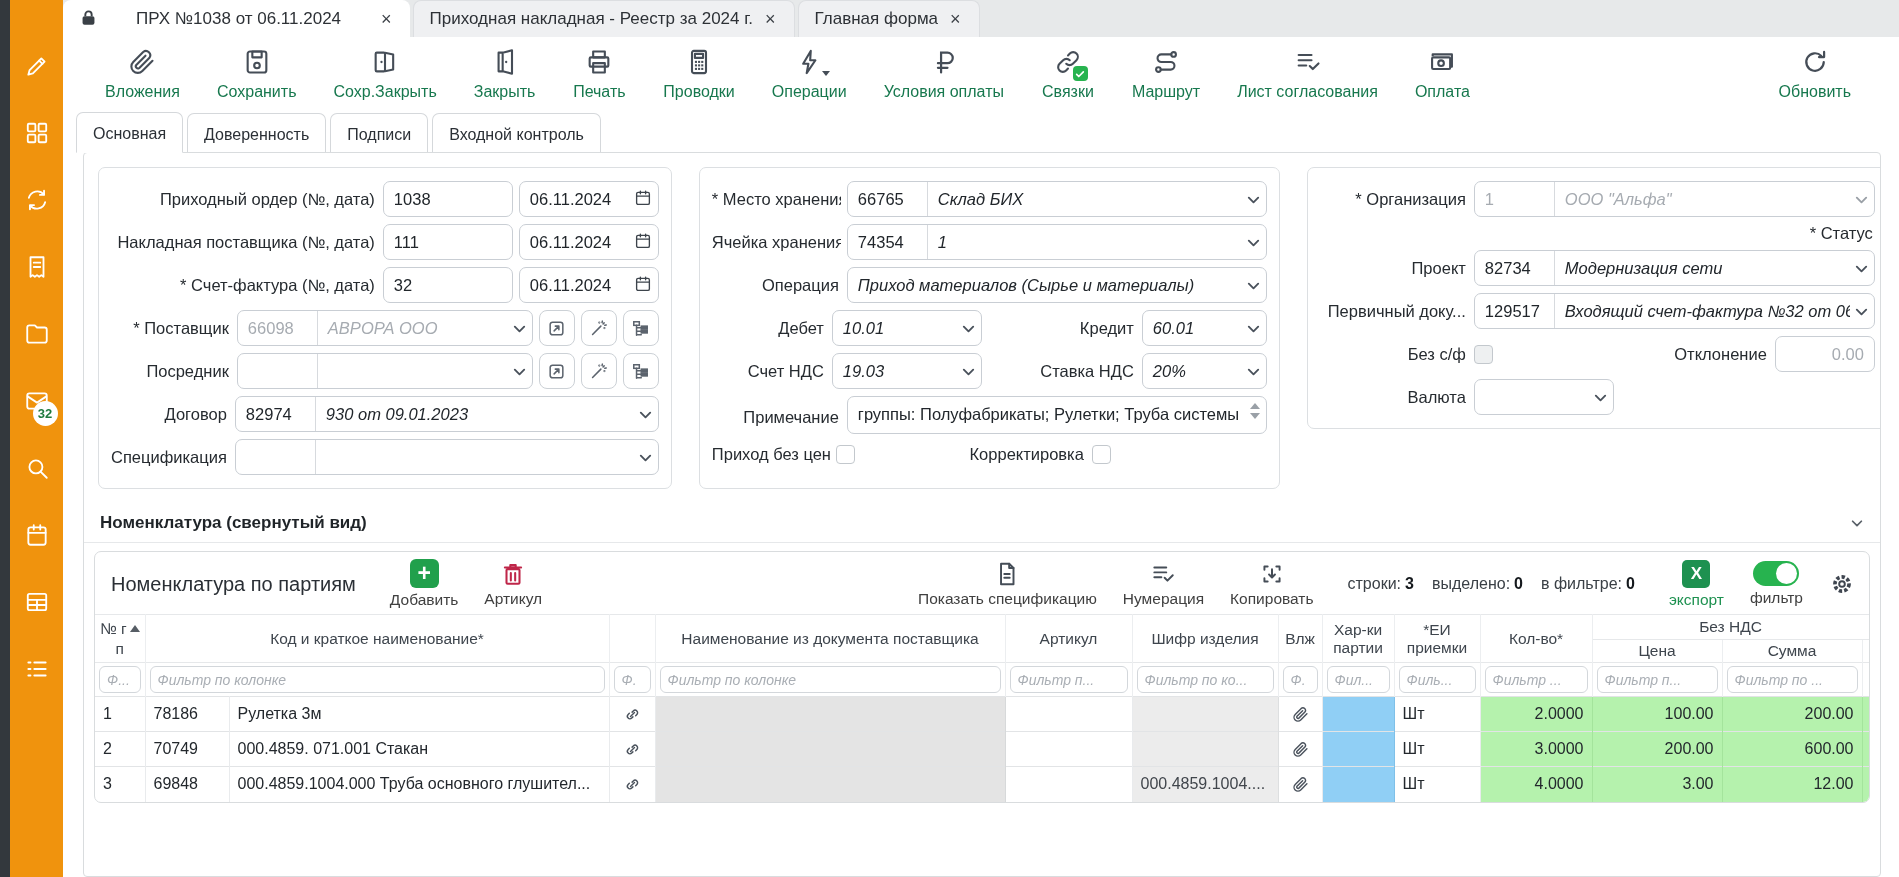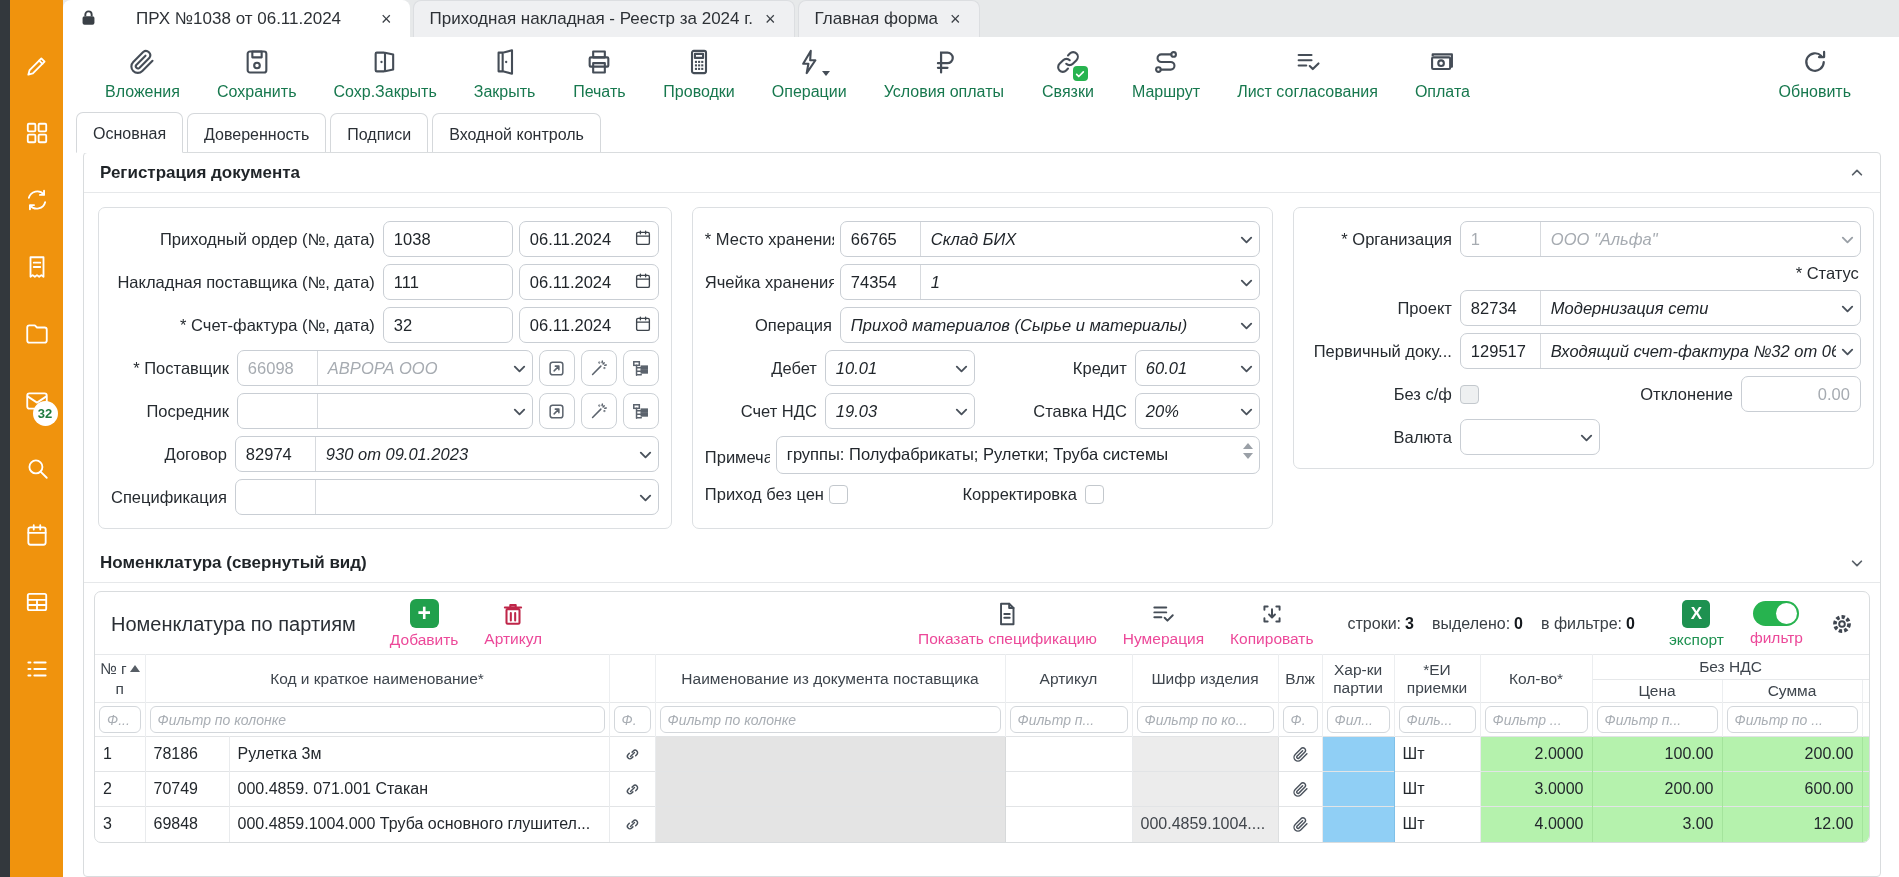--- a/index.html
+++ b/index.html
@@ -41,21 +41,21 @@
             padding:12px 16px 8px; font-size:16px; color:#2b3036; cursor:pointer; }
   .subtab.active { border-bottom:1px solid #fff; margin-bottom:-1px; padding-bottom:9px; }
 
   
   .content { margin:0 18px 0 20px; border:1px solid #d9dcde; border-radius:4px; background:#fff; height:725px; overflow:hidden; }
   .sec-h { display:flex; align-items:center; justify-content:space-between; padding:10px 16px 9px 16px;
            font-weight:bold; font-size:17px; color:#1f2428; border-bottom:1px solid #e6e8ea; }
   .chev { width:14px; height:14px; }
 
   
-  .form-row { display:flex; gap:20px; padding:14px; }
+  .form-row { display:flex; gap:27px; padding:14px; }
   .gbox { border:1px solid #dcdfe2; border-radius:7px; padding:13px 12px 6px; width:581px; }
   .gbox.short { align-self:flex-start; }
   .frow { display:flex; align-items:center; justify-content:flex-end; gap:6px; margin-bottom:7px; }
   .flabel { flex:1; text-align:right; font-size:16.5px; color:#262b30; white-space:nowrap; overflow:hidden; padding-right:2px; }
   .flabel.fixed { flex:0 0 148px; }
   .flabel.mid2 { flex:0 0 148px; }
   input[type=text], .combo, textarea { border:1px solid #c9ced4; border-radius:7px; background:#fff; font-size:16.5px;
       color:#21262b; font-family:"Liberation Sans", sans-serif; }
   input[type=text] { height:36px; padding:0 10px; }
   input[disabled] { color:#a6abb1; background:#fff; }
@@ -65,36 +65,36 @@
   .date-wrap .cal { position:absolute; right:7px; top:8px; }
   .combo { height:36px; display:flex; align-items:center; overflow:hidden; cursor:pointer; }
   .combo .code { width:80px; flex:0 0 80px; padding:0 10px; border-right:1px solid #d7dade; align-self:stretch; display:flex; align-items:center; }
   .combo .name { flex:1; padding:0 10px; white-space:nowrap; overflow:hidden;font-style:italic; }
   .combo .arr { flex:0 0 24px; display:flex; justify-content:center; }
   .combo.dim .code, .combo.dim .name { color:#a6abb1; }
   .c296 { width:296px; } .c424 { width:424px; } .c420 { width:420px; } .c150 { width:150px; } .c125 { width:125px; }
   .c406 { width:406px; } .c140 { width:140px; }
   .sq-btn { width:36px; height:36px; border:1px solid #ccd1d6; border-radius:8px; background:#fff;
             display:flex; align-items:center; justify-content:center; cursor:pointer; }
-  .note-wrap { position:relative; width:484px; }
+  .note-wrap { position:relative; width:420px; }
   .note-wrap textarea { width:100%; height:38px; resize:none; padding:7px 26px 4px 10px; line-height:20px; overflow:hidden; }
   .spin { position:absolute; right:7px; top:7px; display:flex; flex-direction:column; gap:4px; cursor:pointer; }
   .spin i { width:0; height:0; border-left:5px solid transparent; border-right:5px solid transparent; }
   .spin .up { border-bottom:6px solid #9aa0a7; }
   .spin .dn { border-top:6px solid #9aa0a7; }
   input[type=checkbox] { appearance:none; width:19px; height:19px; border:1px solid #c3c8cd; border-radius:4px; background:#fff; cursor:pointer; }
   input[type=checkbox][disabled] { background:#eef0f1; }
-  .dev-input { width:120px; text-align:right; color:#a6abb1; }
+  .dev-input { width:100px; text-align:right; color:#a6abb1; }
 
   
   .panel { margin:8px 10px; border:1px solid #d9dcde; border-radius:7px; overflow:hidden; }
   .ptool { display:flex; align-items:center; padding:7px 14px 5px 16px; }
   .ptitle { font-size:20px; color:#2a2f35; margin-right:34px; }
   .pbtn { display:flex; flex-direction:column; align-items:center; gap:3px; margin-right:26px; cursor:pointer; }
-  .pbtn .lbl { font-size:15.5px; color:#ec4899; white-space:nowrap; }
+  .pbtn .lbl { font-size:15.5px; color:#404040; white-space:nowrap; }
   .addsq { width:29px; height:29px; border-radius:6px; background:#21a04c; color:#fff; font-size:23px; font-weight:bold;
            display:flex; align-items:center; justify-content:center; line-height:1; }
   .xlsq { width:28px; height:28px; border-radius:5px; background:#1e9150; color:#fff; font-size:17px; font-weight:bold;
           display:flex; align-items:center; justify-content:center; }
   .pright { margin-left:auto; display:flex; align-items:center; gap:26px; }
   .counters { display:flex; gap:18px; font-size:16px; color:#3a4046; margin:0 8px; }
   .counters b { color:#15191d; margin-left:4px; }
   .pbtn .lbl.green { color:#1e9150; }
   .toggle { width:46px; height:25px; border-radius:13px; background:#27b34f; position:relative; }
   .toggle .knob { position:absolute; right:2px; top:2px; width:21px; height:21px; border-radius:50%; background:#fff; }
@@ -379,28 +379,20 @@
 
   <div class="subtabs">
     <div class="subtab active">Основная</div>
     <div class="subtab">Доверенность</div>
     <div class="subtab">Подписи</div>
     <div class="subtab">Входной контроль</div>
   </div>
 
   <div class="content">
 
-    <div class="sec-h">
-      <span>Регистрация документа</span>
-      <span class="chev">
-          <svg width="14" height="14" viewBox="0 0 16 16" fill="none" stroke="#5a6169" stroke-width="2" stroke-linecap="round" stroke-linejoin="round">
-            <path d="M3 10l5-5 5 5"></path>
-          </svg>
-        </span>
-    </div>
 
     <div class="form-row">
 
       <div class="gbox">
         <div class="frow">
           <span class="flabel">Приходный ордер (№, дата)</span>
           <input type="text" class="w130" value="1038" style="">
           <span class="date-wrap"><input type="text" value="06.11.2024" style=""><span class="cal">
                 <svg width="18" height="18" viewBox="0 0 24 24" fill="none" stroke="#3d444c" stroke-width="1.8" stroke-linecap="round">
                   <rect x="3.5" y="4.5" width="17" height="16" rx="2"></rect>

